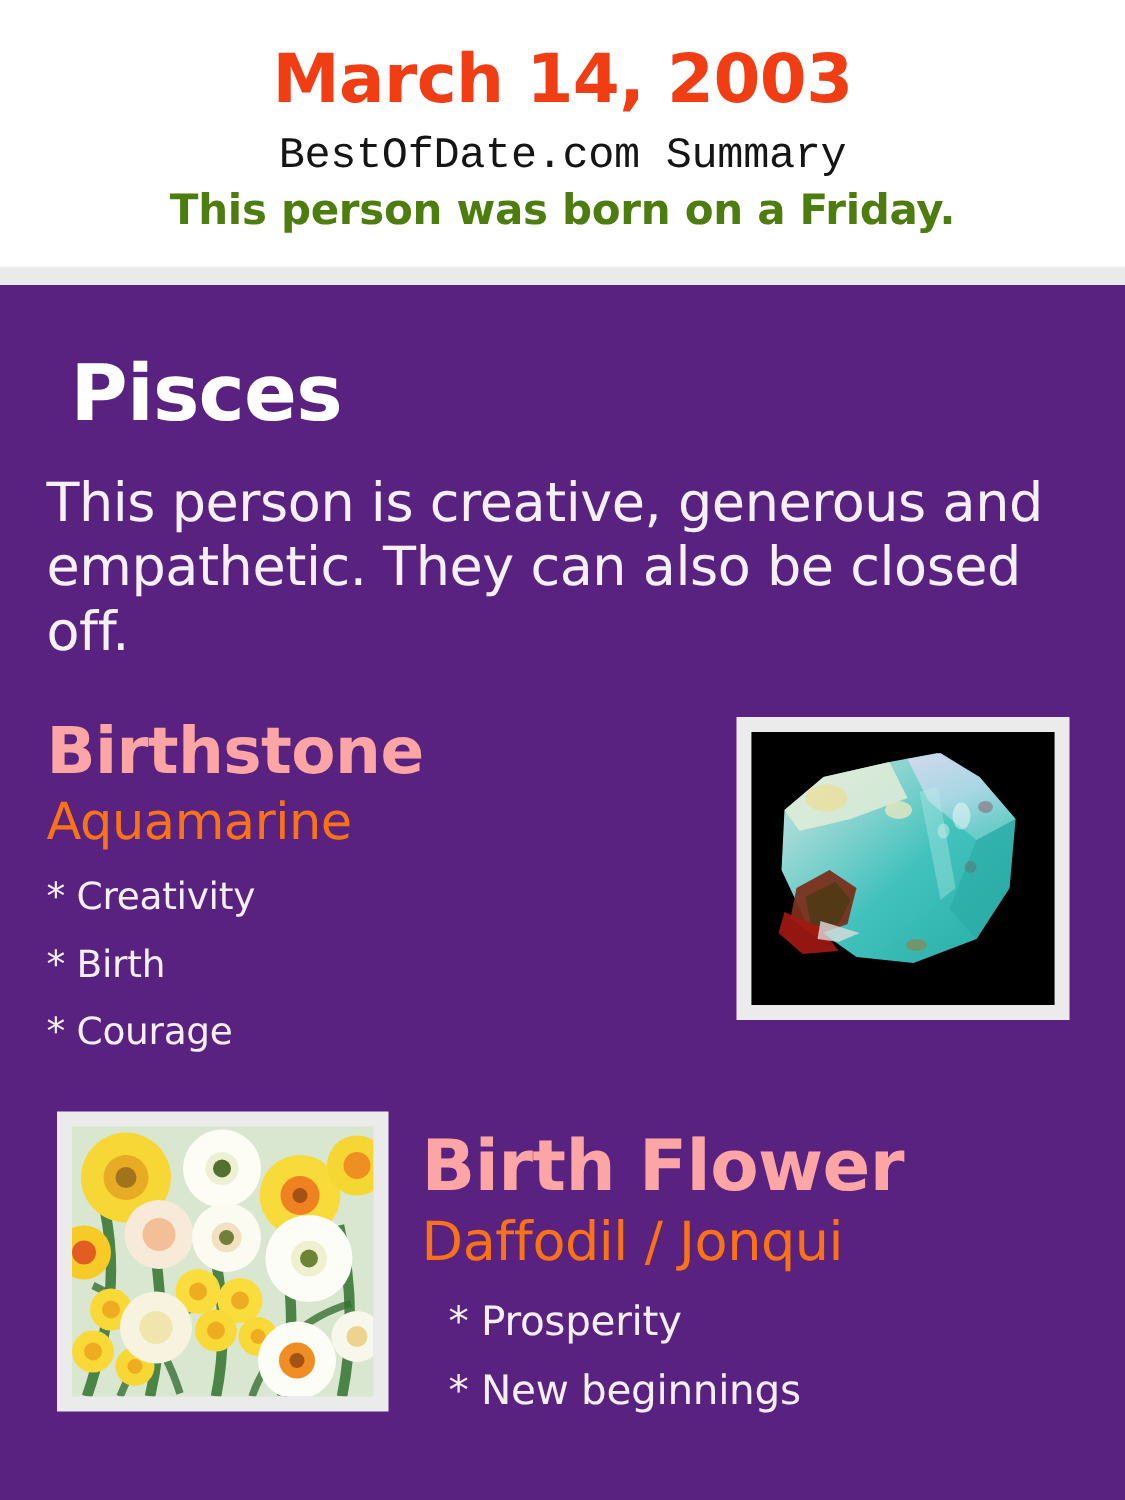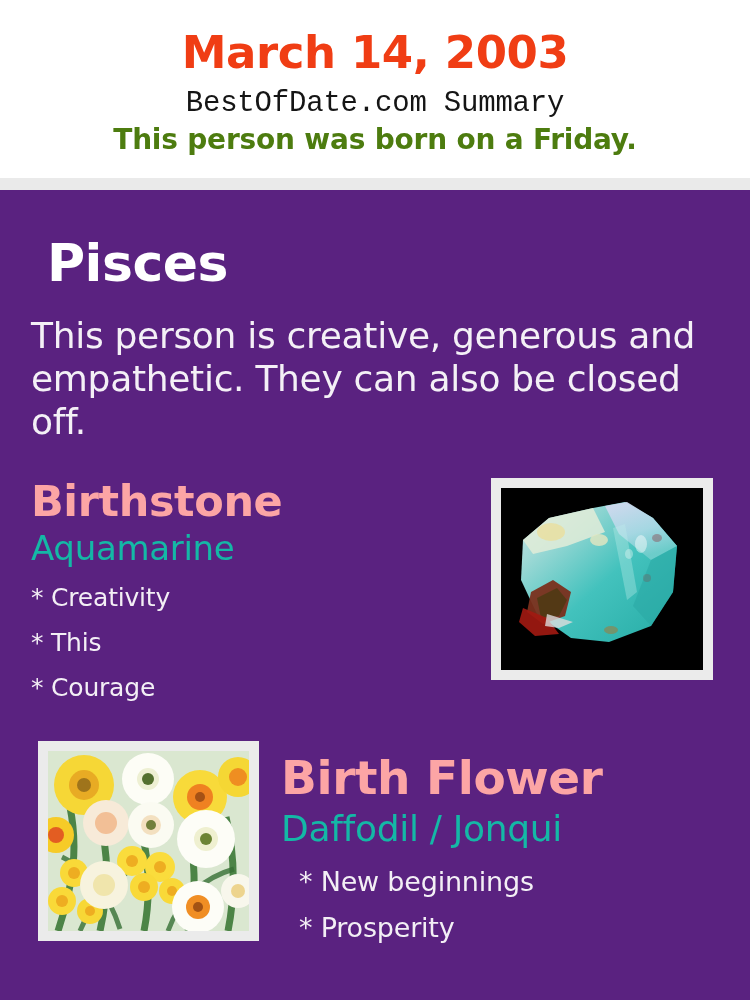--- a/index.html
+++ b/index.html
@@ -115,21 +115,21 @@
     font-weight: bold;
     color: #fca5a5;
     letter-spacing: -0.4px;
   }
   .section-sub {
     margin: 0;
     padding-top: 1px;
     font-size: 34px;
     line-height: 41px;
     font-weight: normal;
-    color: #14b8a6;
+    color: #f97316;
     letter-spacing: -0.3px;
   }
   .bullets {
     margin: 0;
     padding: 6px 0 0 0;
     list-style: none;
   }
   .bullets li {
     font-size: 25px;
     line-height: 45px;
@@ -214,21 +214,21 @@
     <div class="zodiac">
       <div class="zodiac-title">Pisces</div>
       <div class="zodiac-desc">This person is creative, generous and empathetic. They can also be closed off.</div>
     </div>
 
     <div class="stone-block">
       <div class="section-title">Birthstone</div>
       <div class="section-sub">Aquamarine</div>
       <ul class="bullets">
         <li>* Creativity</li>
-        <li>* This</li>
+        <li>* Birth</li>
         <li>* Courage</li>
       </ul>
     </div>
 
     <div class="photo-frame" id="stone-frame">
       <div class="photo-inner">
         <svg class="stone-svg" viewBox="0 0 202 182" preserveAspectRatio="none">
           <rect x="0" y="0" width="202" height="182" fill="#000000"></rect>
           <defs>
             <linearGradient id="aqgrad" x1="0" y1="0" x2="1" y2="1">
@@ -368,19 +368,19 @@
 
           <rect x="0" y="0" width="201" height="180" fill="#ffffff" opacity="0.04"></rect>
         </svg>
       </div>
     </div>
 
     <div class="flower-block">
       <div class="section-title">Birth Flower</div>
       <div class="section-sub">Daffodil / Jonqui</div>
       <ul class="bullets">
+        <li>* Prosperity</li>
         <li>* New beginnings</li>
-        <li>* Prosperity</li>
       </ul>
     </div>
 
   </div>
 </div>
 
 </body></html>

